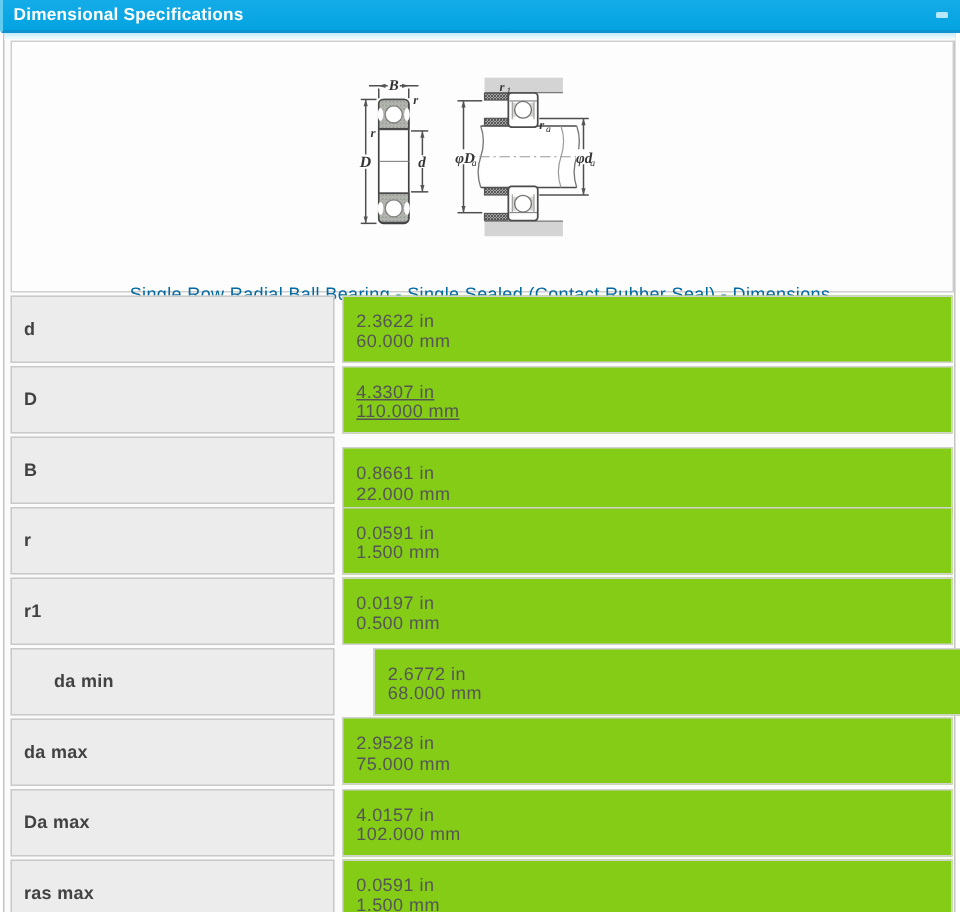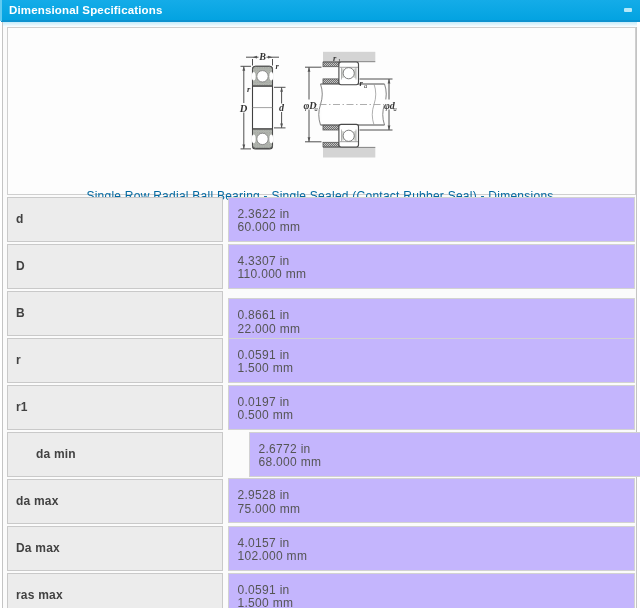--- a/index.html
+++ b/index.html
@@ -3,21 +3,21 @@
 <meta charset="utf-8">
 <style>
   html,body{margin:0;padding:0;}
   body{width:640px;height:608px;position:relative;overflow:hidden;background:#ffffff;
        font-family:"Liberation Sans",sans-serif;}
   .abs{position:absolute;}
   .rowlabel{position:absolute;left:7px;width:215.5px;height:45px;box-sizing:border-box;border:1px solid #c9c9c9;
        background:#ececec;color:#424242;font-weight:bold;font-size:12px;letter-spacing:0.2px;
        display:flex;align-items:center;padding-left:8px;}
   .rowval{position:absolute;left:227.5px;width:407px;height:45px;box-sizing:border-box;border:1px solid #d2d2d2;
-       background:#c4b5fd;color:#555555;font-size:12px;letter-spacing:0.3px;line-height:13.4px;
+       background:#84cc16;color:#555555;font-size:12px;letter-spacing:0.3px;line-height:13.4px;
        padding-left:9px;padding-top:10.3px;}
 </style>
 </head>
 <body>
 
 <div class="abs" style="left:2px;top:21px;width:635px;height:587px;background:#fbfbfb;border-left:1px solid #c4c4c4;border-right:1px solid #c4c4c4;box-sizing:border-box;"></div>
 
 <div class="abs" style="left:1px;top:0;width:639px;height:20px;background:linear-gradient(#14ace8,#03a3e1);"></div>
 
 <div class="abs" style="left:1px;top:19.5px;width:639px;height:2px;background:#0e92cf;"></div>
@@ -173,21 +173,21 @@
   <text x="393.5" y="110.5" font-family="Liberation Serif" font-style="italic" font-size="6.5" fill="#333">a</text>
 </g>
 </svg>
 
 <div class="rowlabel" style="top:196.5px;">d</div>
 
 <div class="rowval" style="top:196.5px;">2.3622 in<br>60.000 mm</div>
 
 <div class="rowlabel" style="top:243.5px;">D</div>
 
-<div class="rowval" style="top:243.5px;">4.3307 in<br>110.000 mm</div>
+<div class="rowval" style="top:243.5px;text-decoration:underline;">4.3307 in<br>110.000 mm</div>
 
 <div class="rowlabel" style="top:290.5px;">B</div>
 
 <div class="rowval" style="top:298px;">0.8661 in<br>22.000 mm</div>
 
 <div class="rowlabel" style="top:337.5px;">r</div>
 
 <div class="rowval" style="top:337.5px;">0.0591 in<br>1.500 mm</div>
 
 <div class="rowlabel" style="top:384.5px;">r1</div>

